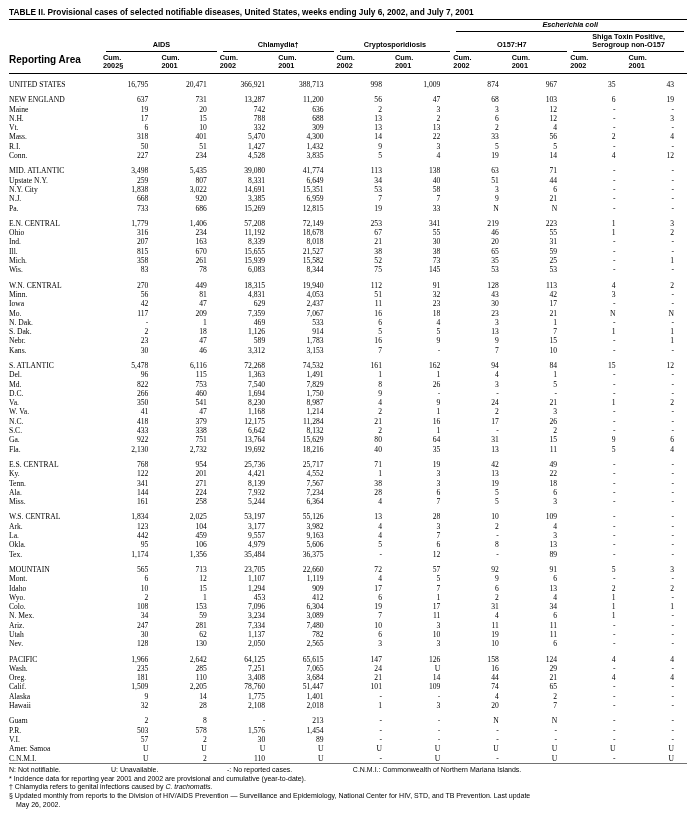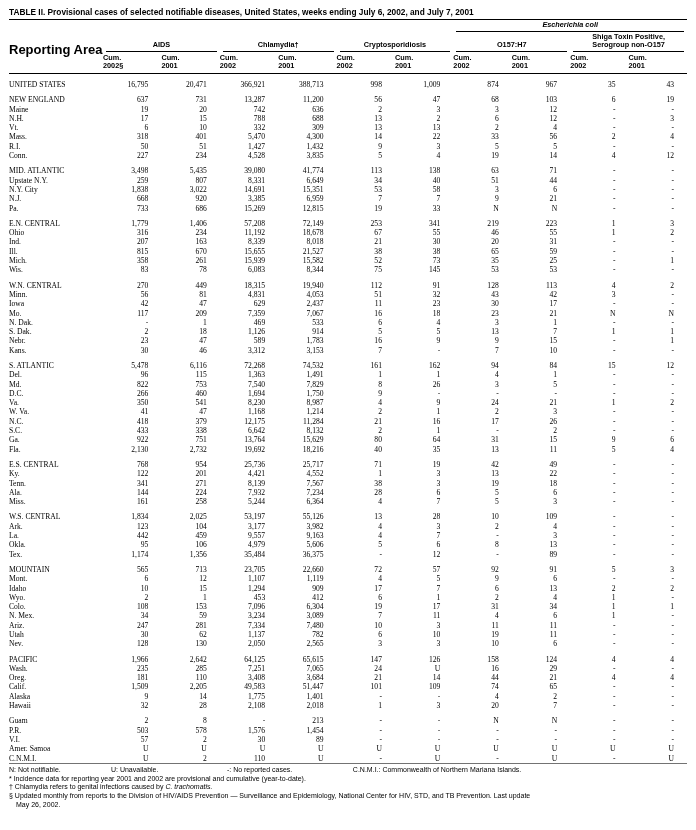--- a/index.html
+++ b/index.html
@@ -6,21 +6,21 @@
   html,body{background:#fff;}
   body{width:696px;height:830px;font-family:"Liberation Sans",sans-serif;color:#000;overflow:hidden;}
   .page{padding:7px 9px 0 9px;}
   .title div{font-size:8.3px;font-weight:bold;line-height:10px;}
   table{width:678px;table-layout:fixed;border-collapse:collapse;margin-top:2px;border-top:1px solid #000;}
   col.c-area{width:94px;}
   col.c-num{width:58.4px;}
   th{font-weight:bold;vertical-align:bottom;padding:0;}
   .gline{border-bottom:1px solid #000;margin:0 3px;text-align:center;font-size:7.3px;line-height:8.6px;padding:1px 0;}
   .italic{font-style:italic;}
-  .area-h{vertical-align:bottom;text-align:left;font-size:13px;padding-bottom:16px;}
+  .area-h{vertical-align:bottom;text-align:left;font-size:10px;padding-bottom:8px;}
   .sub{font-size:7.3px;line-height:8.6px;text-align:left;padding:2px 6px 2px 0;}
   tbody{border-top:1px solid #000;border-bottom:1px solid #737373;font-family:Liberation Serif, serif;}
   tbody td{font-size:7.6px;line-height:9.3px;white-space:nowrap;}
   td.area{text-align:left;overflow:hidden;}
   td.num{text-align:right;padding-right:13px;}
   tr.gap td{padding-top:6px;}
   .footnotes{margin-top:2px;font-size:7px;line-height:8.8px;}
   .fn-legend span{display:inline-block;}
   .fn-w1{width:100px;}
   .fn-w2{width:114px;}
@@ -853,21 +853,21 @@
           <td class="num">14</td>
           <td class="num">44</td>
           <td class="num">21</td>
           <td class="num">4</td>
           <td class="num">4</td>
         </tr>
         <tr class="state">
           <td class="area">Calif.</td>
           <td class="num">1,509</td>
           <td class="num">2,205</td>
-          <td class="num">49,583</td>
+          <td class="num">78,760</td>
           <td class="num">51,447</td>
           <td class="num">101</td>
           <td class="num">109</td>
           <td class="num">74</td>
           <td class="num">65</td>
           <td class="num">-</td>
           <td class="num">-</td>
         </tr>
         <tr class="state">
           <td class="area">Alaska</td>

